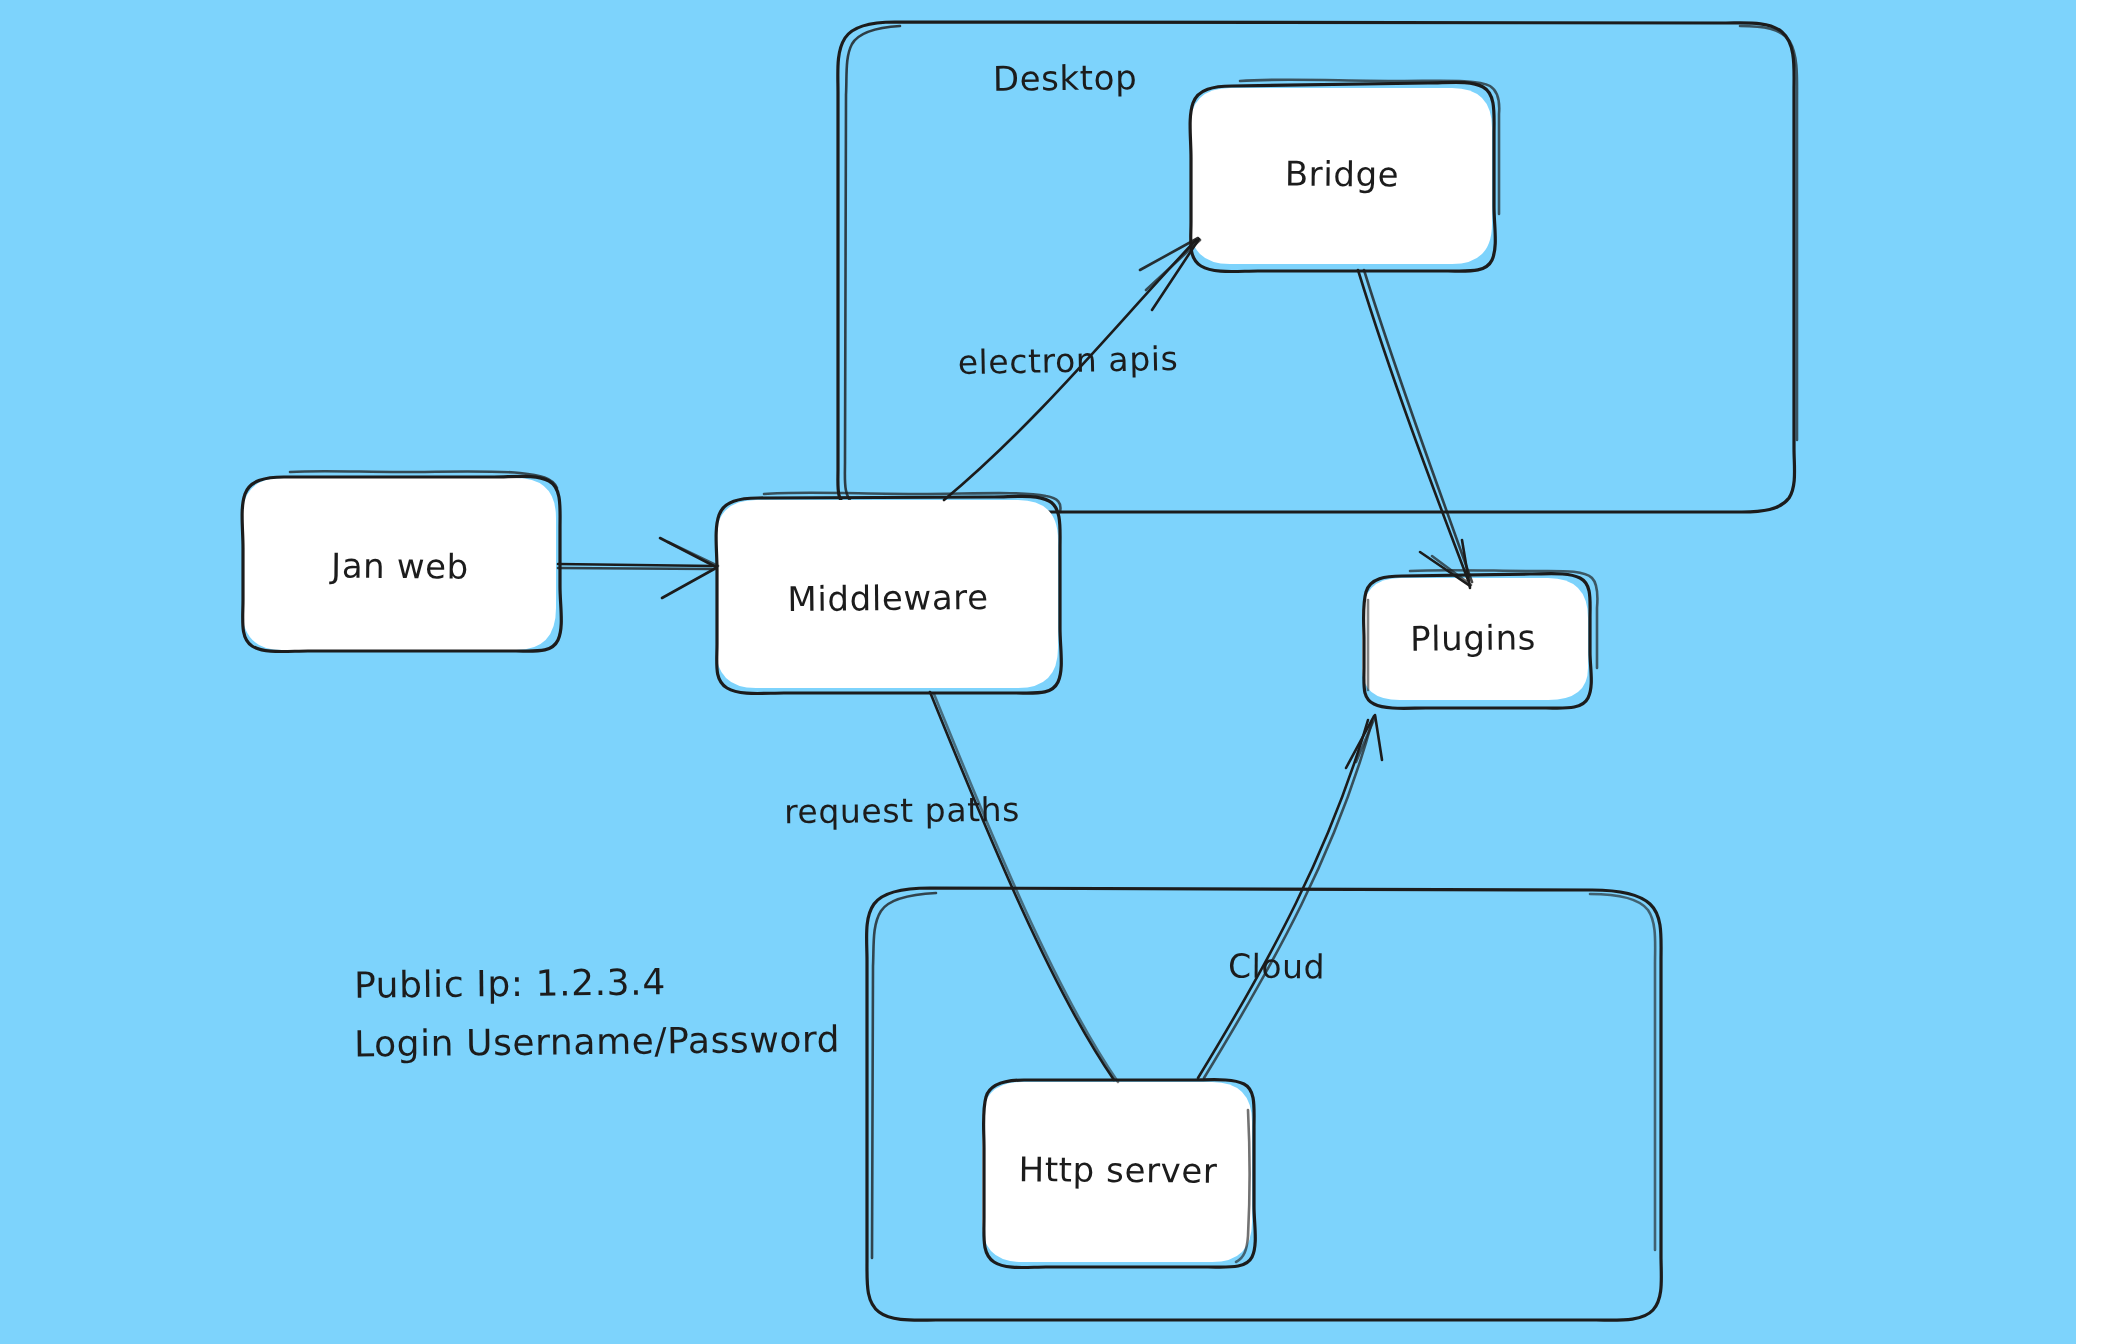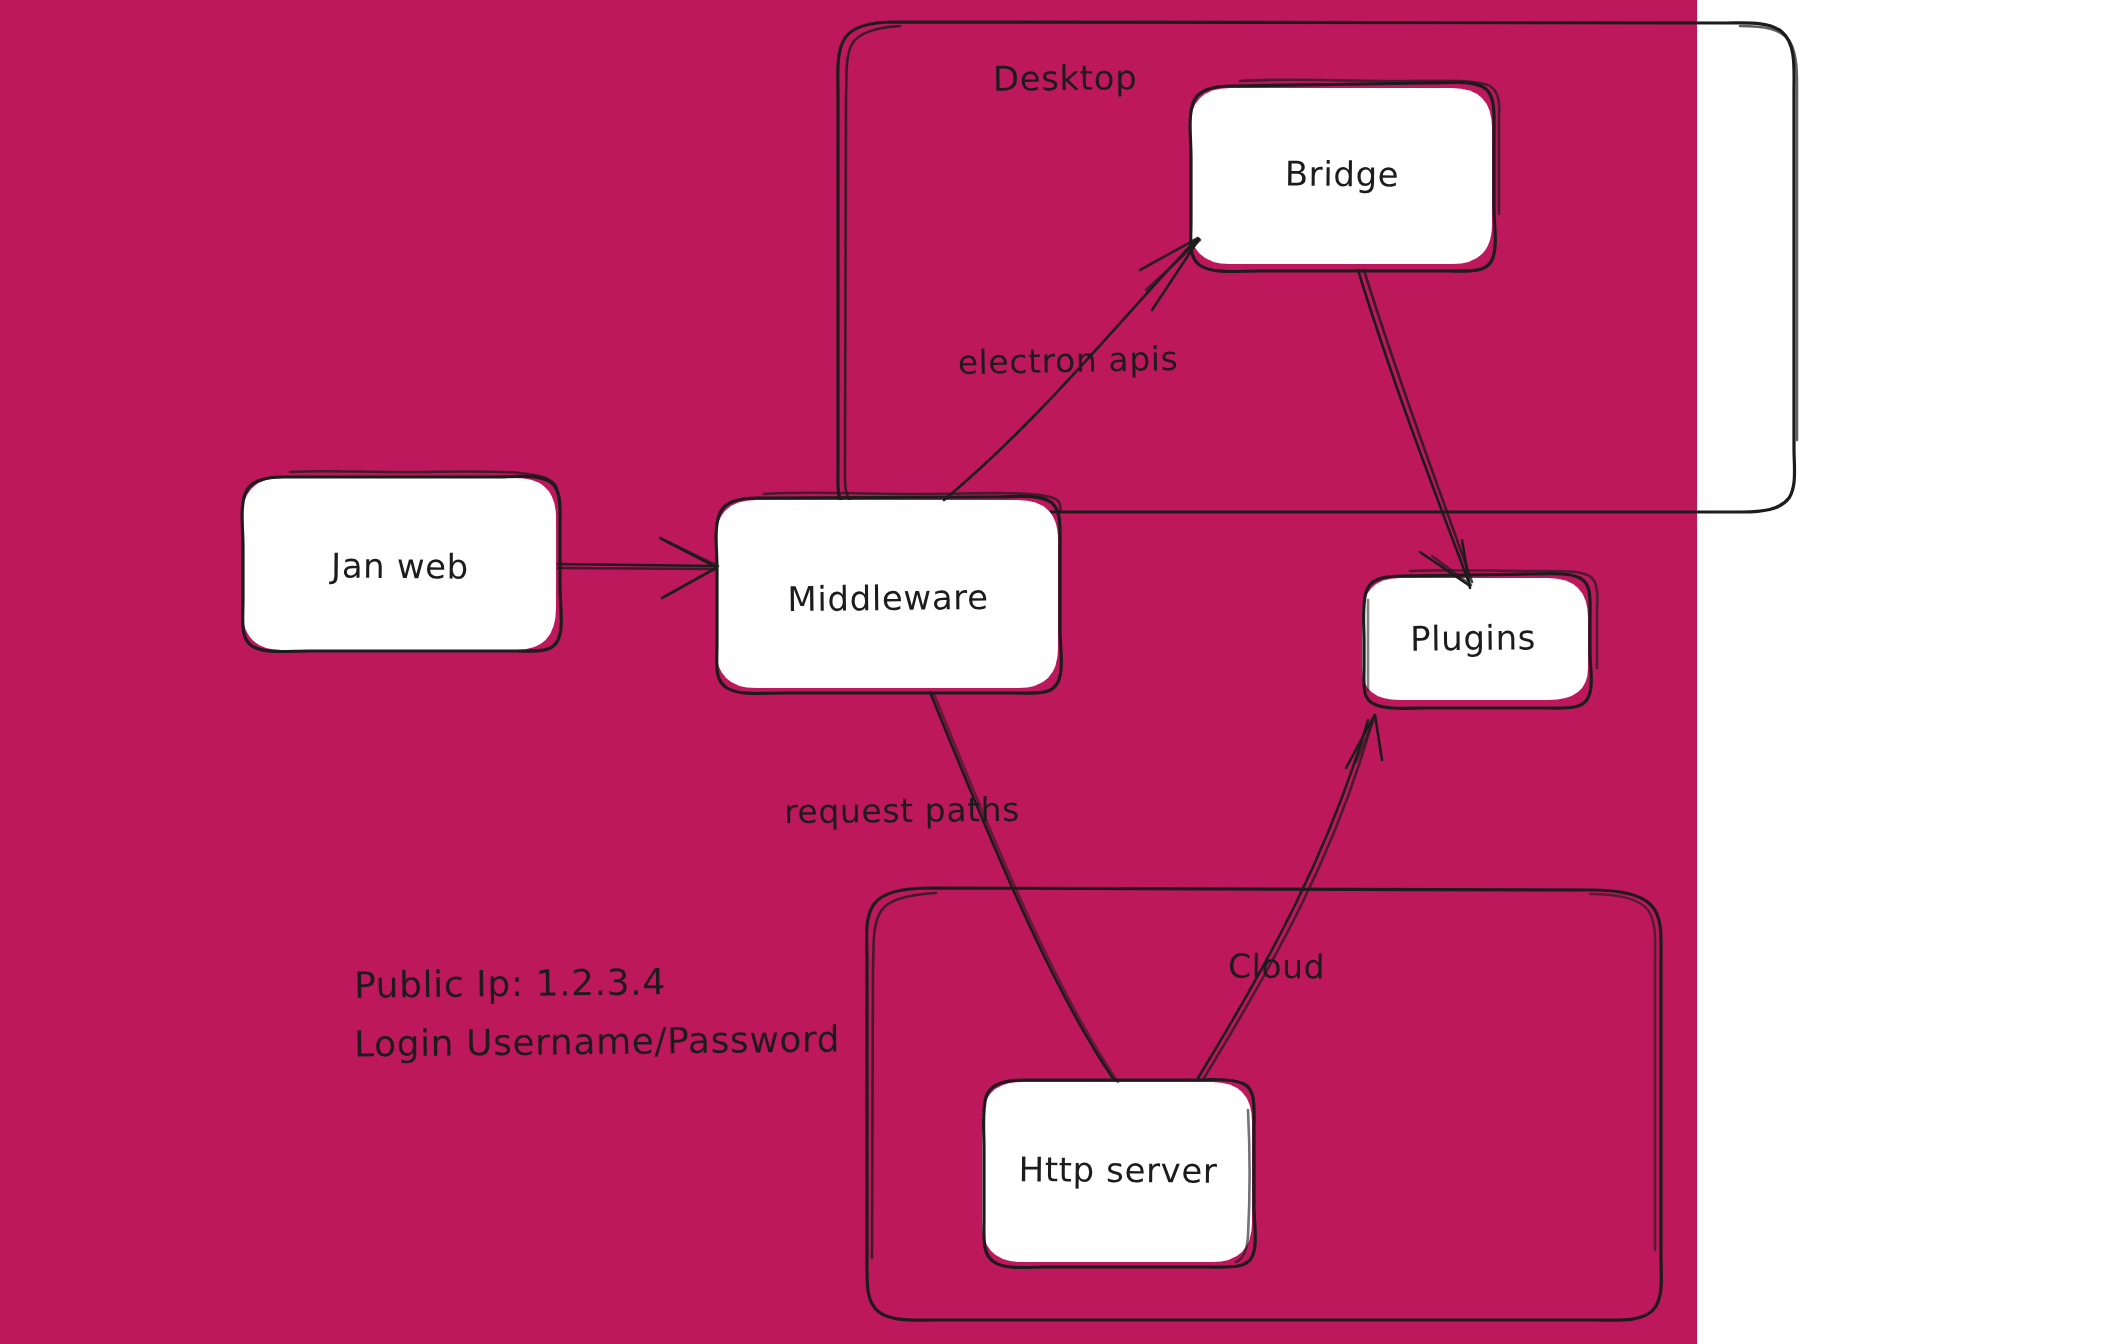--- a/index.html
+++ b/index.html
@@ -9,23 +9,23 @@
     background: #ffffff;
     width: 2124px;
     height: 1344px;
     overflow: hidden;
   }
   body {
     font-family: "DejaVu Sans", sans-serif;
   }
   #canvas-wrap {
     position: relative;
-    width: 1697px;
+    width: 2076px;
     height: 1344px;
-    background: #be185d;
+    background: #7dd3fc;
   }
   svg#diagram {
     position: absolute;
     top: 0; left: 0;
     width: 2124px;
     height: 1344px;
     display: block;
   }
   .sketch-stroke {
     fill: none;

